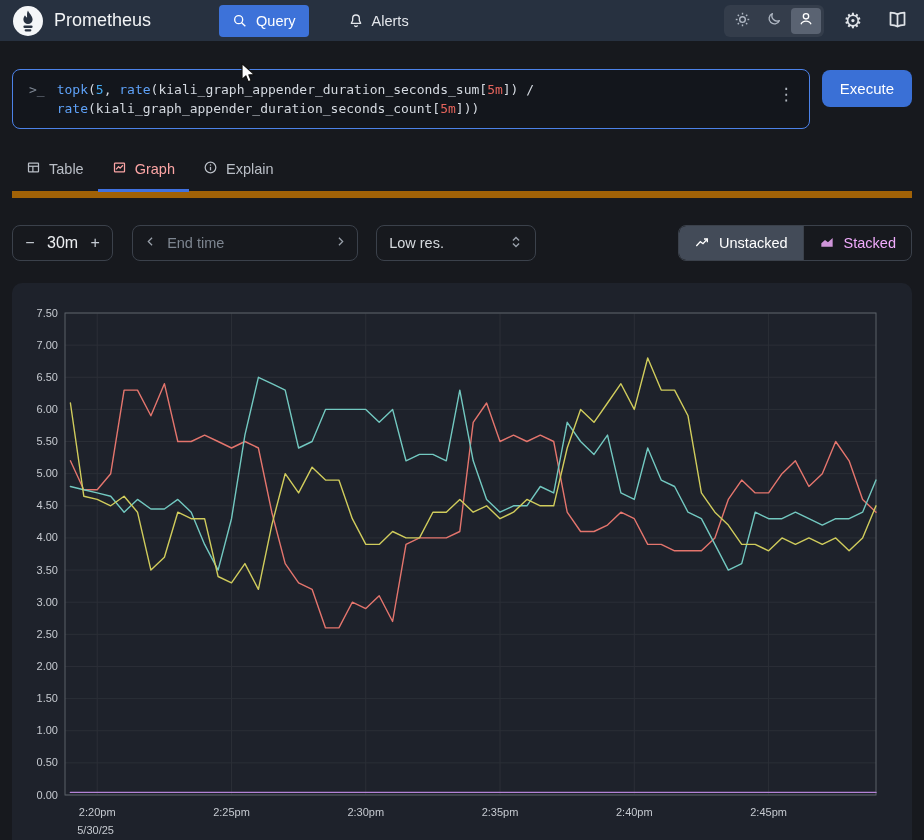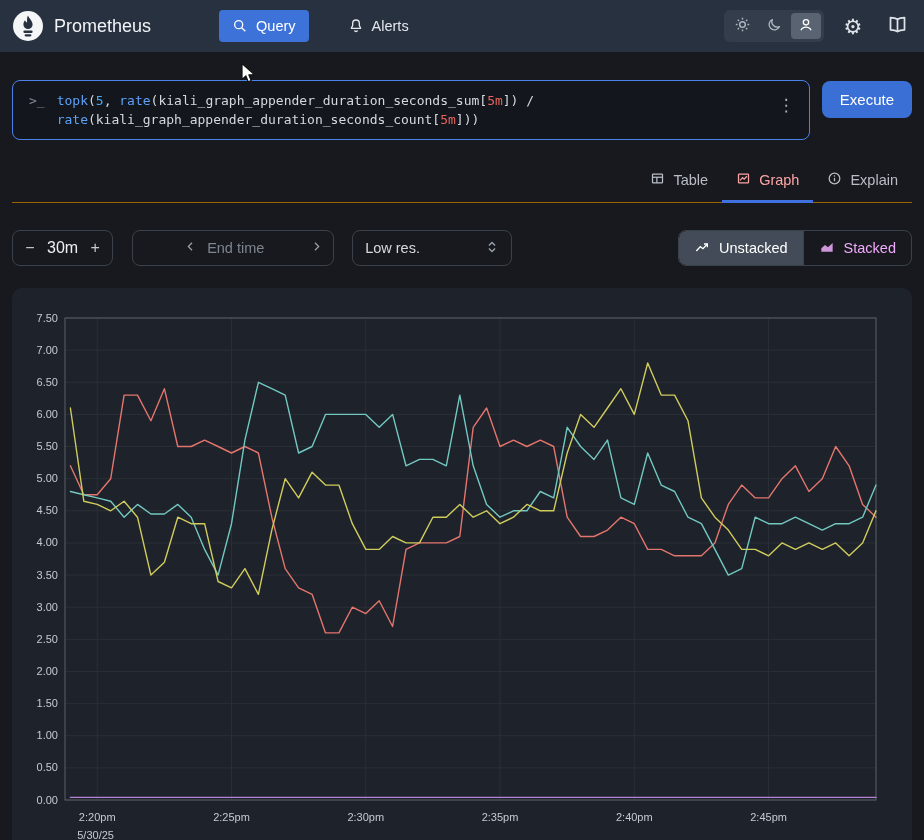--- a/index.html
+++ b/index.html
@@ -5,21 +5,21 @@
   * { margin:0; padding:0; box-sizing:border-box; }
   html,body { width:924px; height:840px; overflow:hidden; }
   body {
     background:#17191e;
     font-family:"Liberation Sans", sans-serif;
     color:#e8eaed;
     position:relative;
   }
   
   .navbar {
-    height:52px; background:#273140;
+    height:41px; background:#273140;
     display:flex; align-items:center; padding:0 12px;
   }
   .nav-left { display:flex; align-items:center; gap:10px; }
   .logo { width:32px; height:32px; display:flex; }
   .brand { font-size:18px; font-weight:500; color:#f2f4f6; margin-right:58px; }
   .nav-btns { display:flex; align-items:center; gap:26px; }
   .nav-btn {
     display:flex; align-items:center; gap:8px;
     background:transparent; border:none; color:#e4e7ec;
     font-size:14.5px; font-family:inherit; padding:8px 13px; border-radius:4px; cursor:pointer;
@@ -61,37 +61,37 @@
   .tk-num { color:#45aaf2; }
   .tk-dur { color:#e5645c; }
   .tk-txt { color:#d4d9e0; }
   .kebab { color:#aeb4bc; font-size:17px; margin:4px 2px 0 8px; background:none; border:none; cursor:pointer; }
   .execute-btn {
     background:#3a70d6; color:#fff; border:none; border-radius:8px;
     font-size:15px; font-weight:500; font-family:inherit;
     padding:8px 18px; height:37px; margin-top:1px; cursor:pointer;
   }
   
-  .tabs { display:flex; margin:22px 12px 0 12px; border-bottom:1px solid #a16207;justify-content:flex-end; }
+  .tabs { display:flex; margin:22px 12px 0 12px; border-bottom:7px solid #a16207; }
   .tab {
     display:flex; align-items:center; gap:8px;
     background:none; border:none; font-family:inherit; font-size:14.5px;
     color:#b9bec6; padding:9px 14px 11px 14px; cursor:pointer;
     border-bottom:3px solid transparent; margin-bottom:-1px;
   }
   .tab.active { color:#fca5a5; border-bottom-color:#4071e0; }
   
   .controls { display:flex; align-items:center; margin:27px 12px 0 12px; }
   .ctl-border { border:1px solid #3b414b; border-radius:8px; height:36px; background:transparent; }
   .stepper { display:flex; align-items:center; padding:0 4px; }
   .stepper-btn {
     background:none; border:none; color:#c6ccd4; font-size:16px; width:26px; height:32px; cursor:pointer;
   }
   .stepper-val { font-size:16px; color:#eceef1; padding:0 4px; }
-  .endtime { display:flex; align-items:center; width:202px; margin-left:19px;padding-left:40px; }
+  .endtime { display:flex; align-items:center; width:226px; margin-left:19px; }
   .nav-chev {
     background:none; border:none; color:#9aa1ab; width:34px; height:32px; cursor:pointer;
     display:flex; align-items:center; justify-content:center;
   }
   .endtime input {
     flex:1; background:transparent; border:none; outline:none;
     color:#e8eaed; font-size:14.5px; font-family:inherit; min-width:0;
   }
   .endtime input::placeholder { color:#7d8590; }
   .res-select {

